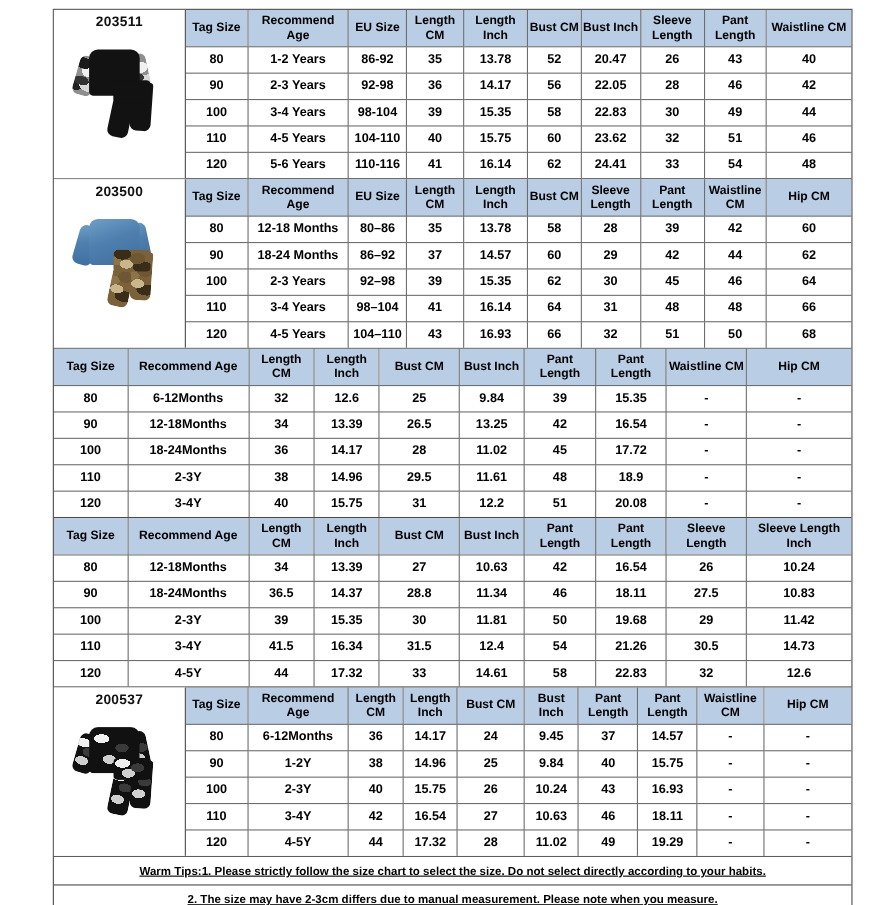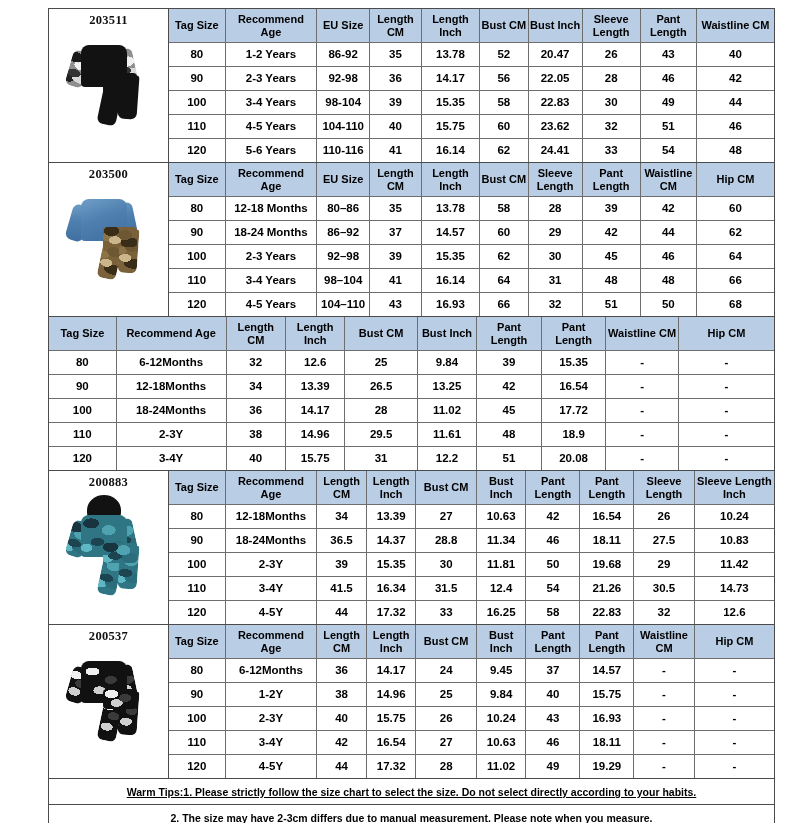--- a/index.html
+++ b/index.html
@@ -34,21 +34,21 @@
     flex:0 0 120px;
     border-right:1.5px solid #4b4b4b;
     box-sizing:border-box;
     display:flex;
     flex-direction:column;
     align-items:center;
     padding-top:5px;
     background:#fff;
   }
   .sku{
-    font-family:Liberation Serif, serif;
+    font-family:Liberation Sans, sans-serif;
     font-weight:bold;
     font-size:12.5px;
     letter-spacing:.3px;
     line-height:1;
     margin-bottom:2px;
     color:#111;
   }
   .photo{
     width:104px;
     height:112px;
@@ -459,32 +459,20 @@
                   <td>51</td>
                   <td>20.08</td>
                   <td>-</td>
                   <td>-</td>
                 </tr>
               </tbody>
             </table>
           </div>
         </div>
         <div class="block">
-          <div class="prodcell">
-            <div class="sku">200883</div>
-            <div class="photo">
-              <div class="g hood solidblack" style="left:30px;top:4px;width:34px;height:30px;"></div>
-              <div class="g sleeveL camo-teal" style="left:12px;top:30px;width:18px;height:36px;transform:rotate(16deg);"></div>
-              <div class="g sleeveR camo-teal" style="left:60px;top:28px;width:18px;height:34px;transform:rotate(-12deg);"></div>
-              <div class="g top camo-teal" style="left:24px;top:24px;width:46px;height:42px;"></div>
-              <div class="g pantL camo-teal" style="left:44px;top:58px;width:19px;height:46px;transform:rotate(12deg);"></div>
-              <div class="g pantR camo-teal" style="left:62px;top:54px;width:19px;height:44px;transform:rotate(4deg);"></div>
-              <div class="g camo-teal" style="left:46px;top:52px;width:34px;height:20px;border-radius:4px;"></div>
-            </div>
-          </div>
           <div class="tblwrap">
             <table class="sz">
               <colgroup>
                 <col style="width: 9.269%;">
                 <col style="width: 15.152%;">
                 <col style="width: 8.2%;">
                 <col style="width: 8.2%;">
                 <col style="width: 9.982%;">
                 <col style="width: 8.2%;">
                 <col style="width: 8.913%;">
@@ -554,21 +542,21 @@
                   <td>21.26</td>
                   <td>30.5</td>
                   <td>14.73</td>
                 </tr>
                 <tr>
                   <td>120</td>
                   <td>4-5Y</td>
                   <td>44</td>
                   <td>17.32</td>
                   <td>33</td>
-                  <td>16.25</td>
+                  <td>14.61</td>
                   <td>58</td>
                   <td>22.83</td>
                   <td>32</td>
                   <td>12.6</td>
                 </tr>
               </tbody>
             </table>
           </div>
         </div>
         <div class="block">

